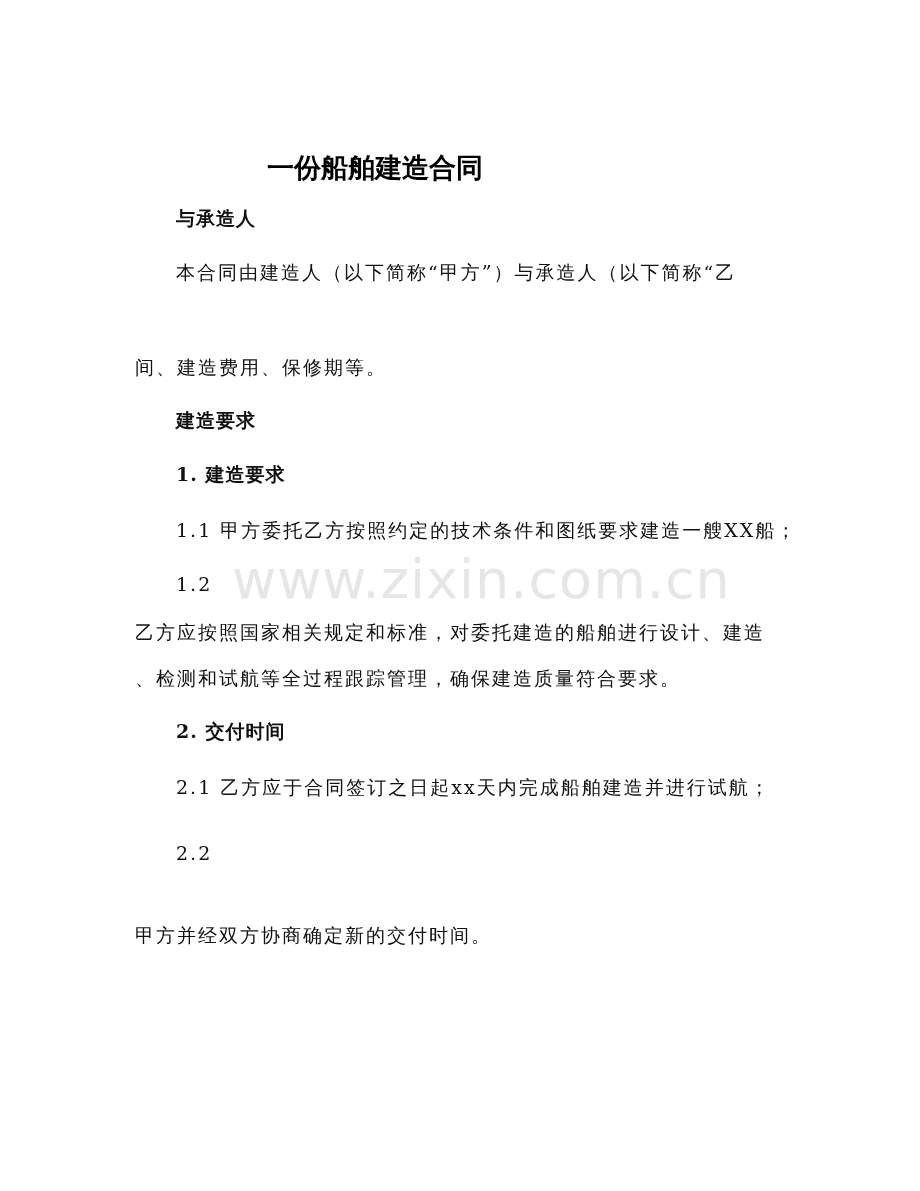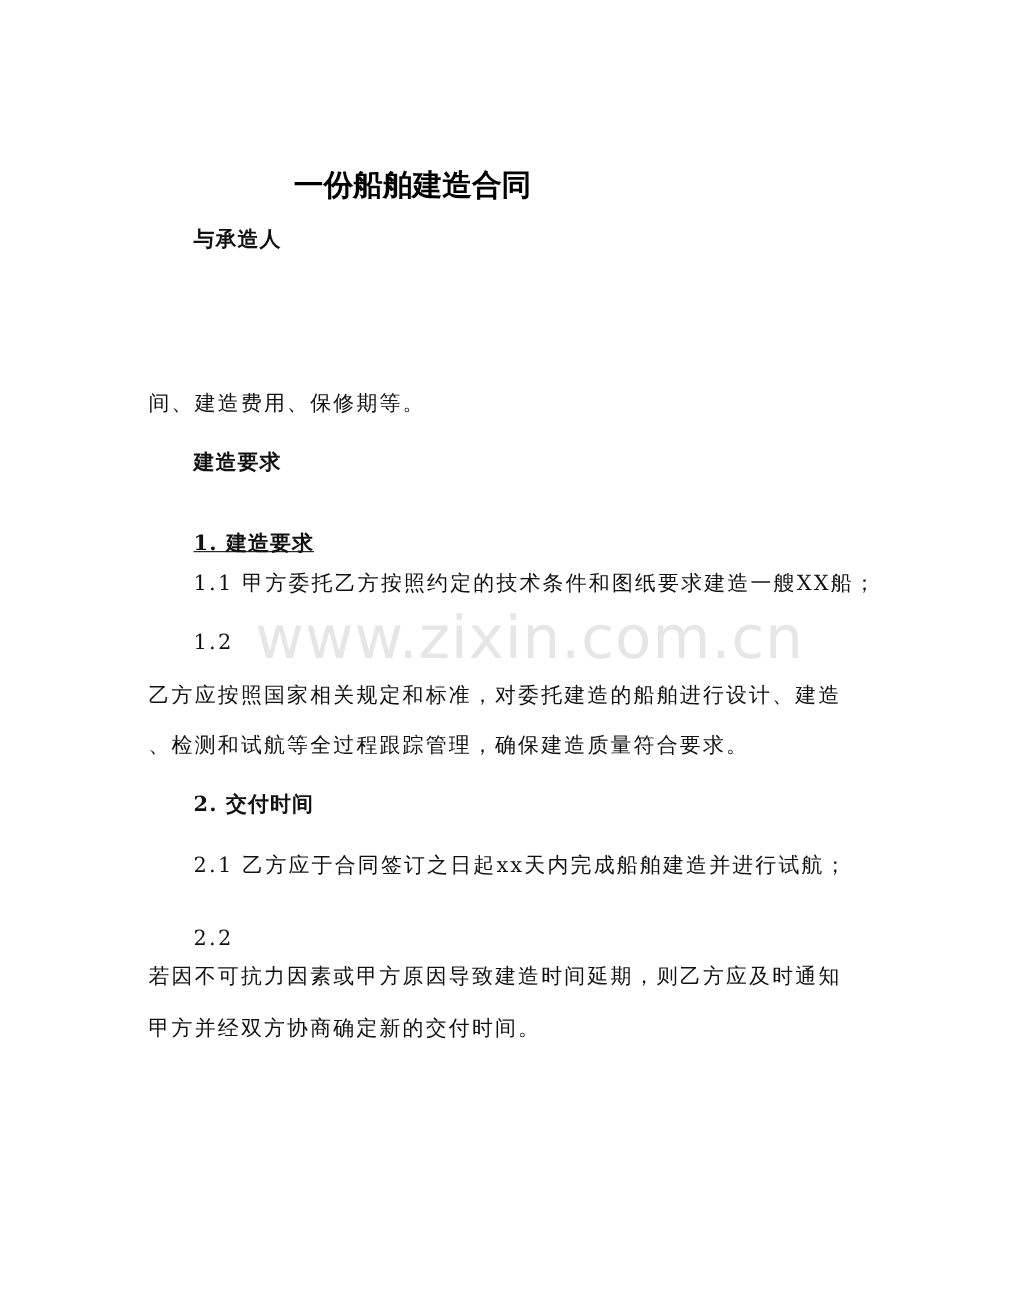--- a/index.html
+++ b/index.html
@@ -32,32 +32,32 @@
 </head>
 <body>
 
 <div class="page">
   <div class="watermark">www.zixin.com.cn</div>
 
   <div class="title">一份船舶建造合同</div>
 
   <div class="line indent h" style="top:206px;">与承造人</div>
 
+  <div class="line indent" style="top:260px;">本合同由建造人（以下简称“甲方”）与承造人（以下简称“乙</div>
   <div class="line flush" style="top:355px;">间、建造费用、保修期等。</div>
 
   <div class="line indent h" style="top:408px;">建造要求</div>
 
-  <div class="line indent h" style="top:482px;text-decoration:underline;">1. 建造要求</div>
+  <div class="line indent h" style="top:462px;">1. 建造要求</div>
 
   <div class="line indent" style="top:518px;">1.1 甲方委托乙方按照约定的技术条件和图纸要求建造一艘XX船；</div>
 
   <div class="line indent" style="top:572px;">1.2</div>
   <div class="line flush" style="top:620px;">乙方应按照国家相关规定和标准，对委托建造的船舶进行设计、建造</div>
   <div class="line flush" style="top:666px;">、检测和试航等全过程跟踪管理，确保建造质量符合要求。</div>
 
   <div class="line indent h" style="top:719px;text-align:center;">2. 交付时间</div>
 
   <div class="line indent" style="top:775px;">2.1 乙方应于合同签订之日起xx天内完成船舶建造并进行试航；</div>
 
   <div class="line indent" style="top:829px;margin-top:12px;">2.2</div>
-  <div class="line flush" style="top:876px;">若因不可抗力因素或甲方原因导致建造时间延期，则乙方应及时通知</div>
   <div class="line flush" style="top:923px;">甲方并经双方协商确定新的交付时间。</div>
 </div>
 
 </body></html>

